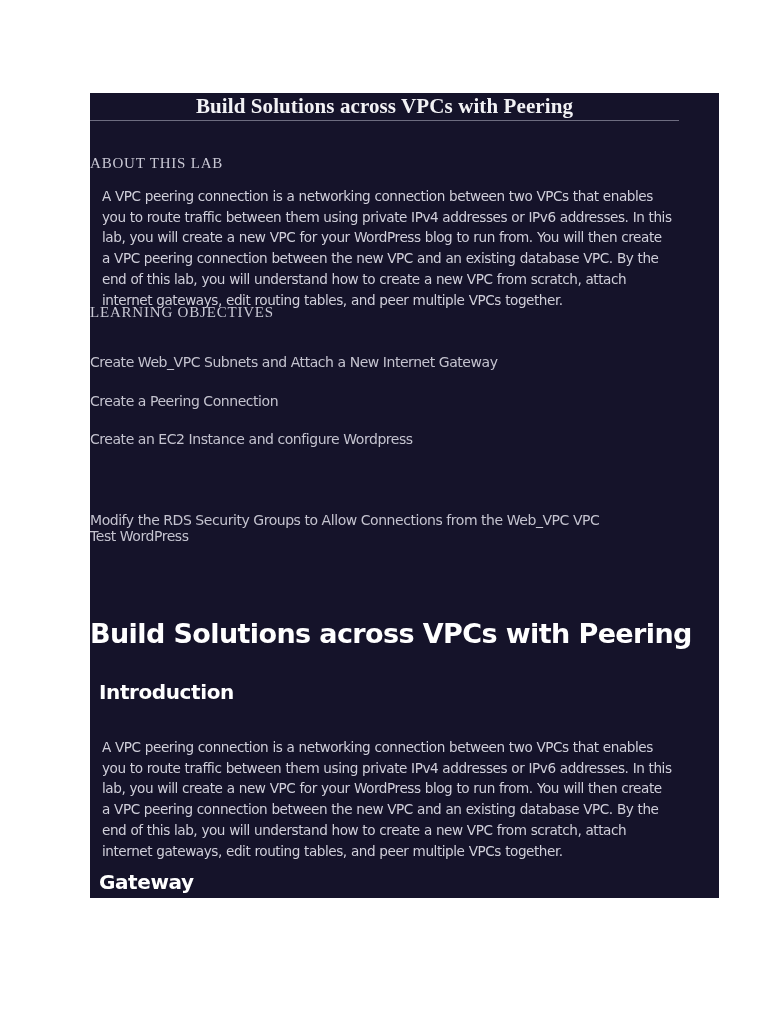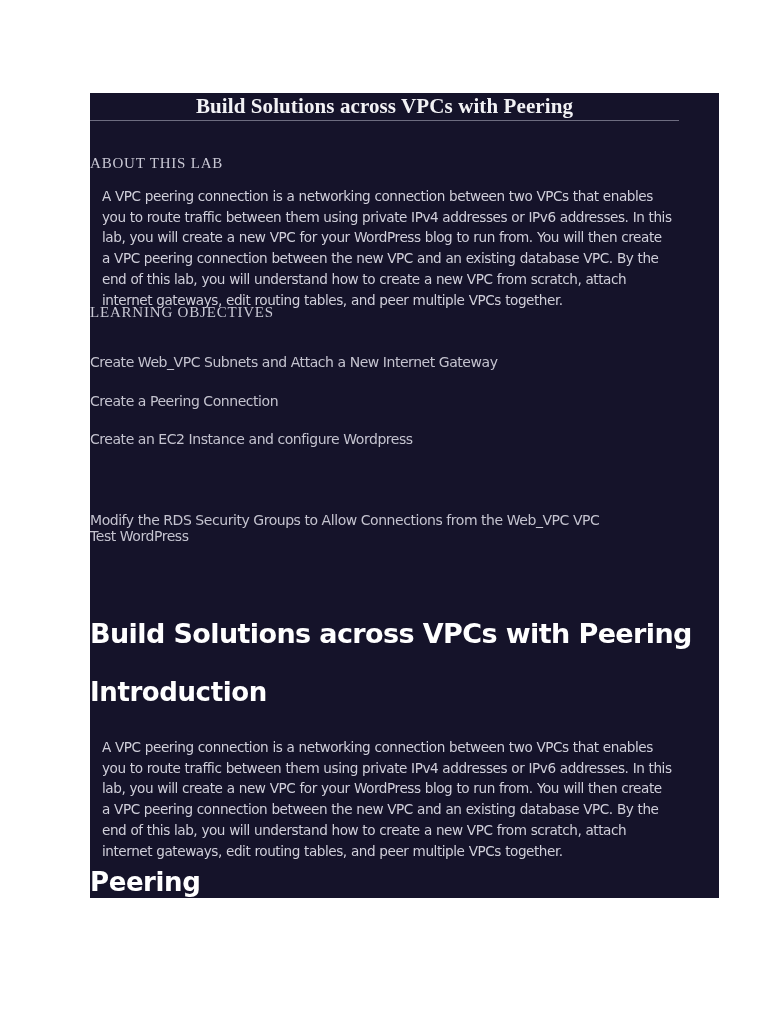--- a/index.html
+++ b/index.html
@@ -88,24 +88,24 @@
       font-family: "DejaVu Sans", "Liberation Sans", sans-serif;
       font-weight: bold;
       font-size: 27px;
       line-height: 34px;
       color: #ffffff;
       letter-spacing: -0.6px;
       white-space: nowrap;
     }
     .h2 {
       position: absolute;
-      left: 0;
+      left: 9px;
       font-family: "DejaVu Sans", "Liberation Sans", sans-serif;
       font-weight: bold;
-      font-size: 26px;
+      font-size: 20px;
       line-height: 26px;
       color: #ffffff;
       letter-spacing: -0.4px;
       white-space: nowrap;
     }
   </style>
 </head>
 <body>
 
 <div class="panel">
@@ -136,15 +136,15 @@
   <div class="h2" style="top:586px;">Introduction</div>
   <p class="para" style="top:632px;">
     <span class="line">A VPC peering connection is a networking connection between two VPCs that enables</span>
     <span class="line">you to route traffic between them using private IPv4 addresses or IPv6 addresses. In this</span>
     <span class="line">lab, you will create a new VPC for your WordPress blog to run from. You will then create</span>
     <span class="line">a VPC peering connection between the new VPC and an existing database VPC. By the</span>
     <span class="line">end of this lab, you will understand how to create a new VPC from scratch, attach</span>
     <span class="line">internet gateways, edit routing tables, and peer multiple VPCs together.</span>
   </p>
 
-  <div class="h2" style="top:776px;">Peering</div>
+  <div class="h2" style="top:776px;">Gateway</div>
 
 </div>
 
 </body></html>

